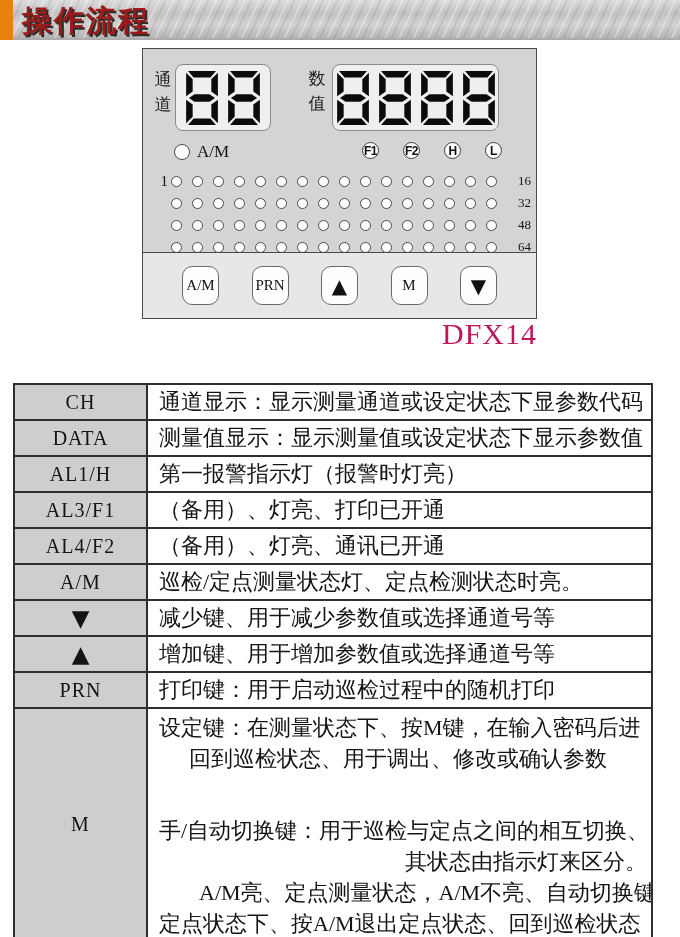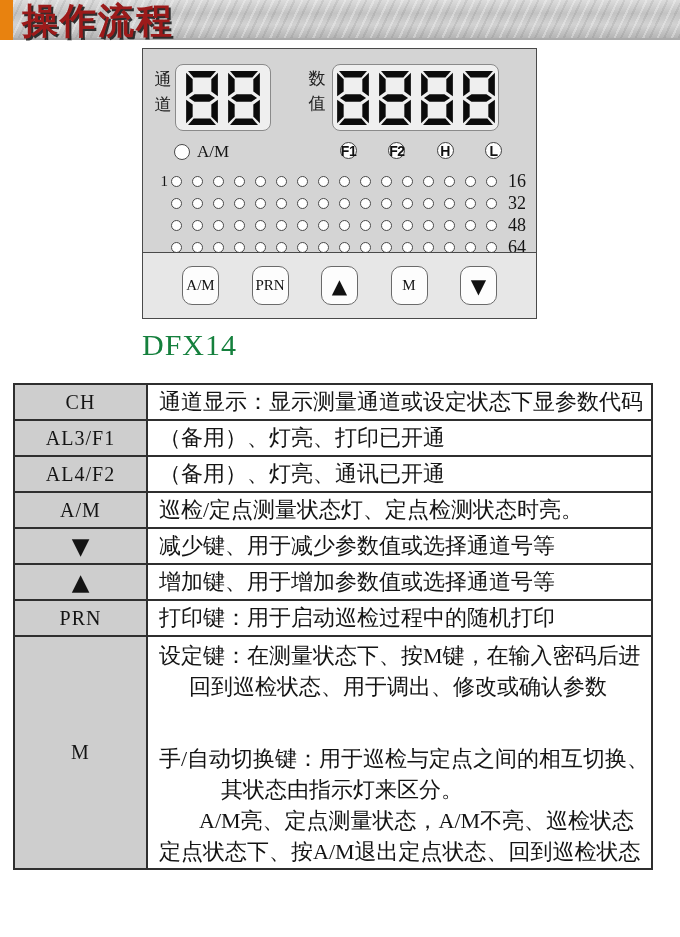--- a/index.html
+++ b/index.html
@@ -13,21 +13,21 @@
     position:absolute; left:0; top:0; width:680px; height:40px;
     background:
       repeating-linear-gradient(115deg, rgba(255,255,255,.30) 0 2px, rgba(255,255,255,0) 2px 6px, rgba(0,0,0,.07) 6px 8px, rgba(0,0,0,0) 8px 13px),
       linear-gradient(180deg,#dcdcdc 0%,#c3c3c3 35%,#d2d2d2 65%,#b5b5b5 100%);
     border-bottom:2px solid #ababab;
   }
   .accent-block { position:absolute; left:0; top:0; width:13px; height:40px; background:#e8820f; }
   .page-title {
     position:absolute; left:22px; top:0; height:40px; line-height:41px;
     font-family:"Liberation Sans","DejaVu Sans",sans-serif;
-    font-size:36px; font-weight:bold; letter-spacing:2px;
+    font-size:30px; font-weight:bold; letter-spacing:2px;
     color:#9c1a1a; text-shadow:2px 2px 0 #2e2e2e;
   }
   
   .device-panel {
     position:absolute; left:142px; top:48px; width:395px; height:271px;
     background:#d4d4d4; border:1px solid #4a4a4a;
   }
   .disp-label {
     position:absolute; width:22px; text-align:center; font-size:17px;
     line-height:25px; white-space:pre-line; color:#222;
@@ -47,44 +47,44 @@
   }
   .am-label { font-size:17px; }
   .status-indicators {
     position:absolute; left:197px; top:93px; width:162px;
     display:flex; justify-content:space-between;
   }
   .status-ind {
     width:17px; height:17px; border-radius:50%; background:#fdfdfd;
     border:1.5px solid #3f3f3f; display:flex; align-items:center; justify-content:center;
     font-family:"Liberation Sans","DejaVu Sans",sans-serif;
-    font-size:14px; font-weight:bold; letter-spacing:-0.5px; color:#111;
+    font-size:12px; font-weight:bold; letter-spacing:-0.5px; color:#111;margin-left:22px;
   }
   .led-grid { position:absolute; left:12px; top:121px; }
   .led-row { display:flex; align-items:center; height:22px; }
   .led-lbl-left  { width:13px; text-align:right; margin-right:3px; font-size:15px; }
-  .led-lbl-right { font-size:18px; margin-left:1px;text-align:right; }
+  .led-lbl-right { font-size:13px; margin-left:11px;text-align:right; }
   .led-dot {
     width:11px; height:11px; border-radius:50%; background:#fff;
     border:1px solid #4a4a4a; margin-right:10px;
   }
   .panel-button-area {
     position:absolute; left:0; bottom:0; width:100%; height:66px;
     background:#e7e7e7; border-top:1px solid #4a4a4a;
     display:flex; align-items:center; justify-content:space-between; padding:0 39px;
   }
   .panel-btn {
     width:37px; height:39px; border-radius:10px; background:#fdfdfd;
     border:1.5px solid #6a6a6a; display:flex; align-items:center; justify-content:center;
     font-size:15px; color:#111; cursor:pointer;
   }
   .panel-btn.arrow { font-family:"DejaVu Sans",sans-serif; font-size:20px; }
   .model-name {
-    position:absolute; left:142px; top:328px; width:395px; text-align:left;
-    font-size:30px; letter-spacing:1px; color:#15803d;
+    position:absolute; left:142px; top:317px; width:395px; text-align:right;
+    font-size:30px; letter-spacing:1px; color:#be185d;
   }
   
   .spec-table {
     position:absolute; left:13px; top:383px; width:640px;
     border-collapse:collapse; table-layout:fixed;
   }
   .spec-table td { border:2px solid #2f2f2f; }
   .key-cell {
     width:133px; background:#cecece; text-align:center;
     font-size:20px; letter-spacing:1px; padding:0;
@@ -273,20 +273,28 @@
 
 <div class="model-name">DFX14</div>
 
 <table class="spec-table">
   <tbody>
     <tr class="row-std">
         <td class="key-cell">CH</td>
         <td class="desc-cell">通道显示：显示测量通道或设定状态下显参数代码</td>
       </tr>
     <tr class="row-std">
+        <td class="key-cell">DATA</td>
+        <td class="desc-cell">测量值显示：显示测量值或设定状态下显示参数值</td>
+      </tr>
+    <tr class="row-std">
+        <td class="key-cell">AL1/H</td>
+        <td class="desc-cell">第一报警指示灯（报警时灯亮）</td>
+      </tr>
+    <tr class="row-std">
         <td class="key-cell">AL3/F1</td>
         <td class="desc-cell">（备用）、灯亮、打印已开通</td>
       </tr>
     <tr class="row-std">
         <td class="key-cell">AL4/F2</td>
         <td class="desc-cell">（备用）、灯亮、通讯已开通</td>
       </tr>
     <tr class="row-std">
         <td class="key-cell">A/M</td>
         <td class="desc-cell">巡检/定点测量状态灯、定点检测状态时亮。</td>
@@ -302,19 +310,19 @@
     <tr class="row-std">
         <td class="key-cell">PRN</td>
         <td class="desc-cell">打印键：用于启动巡检过程中的随机打印</td>
       </tr>
     <tr class="row-tall">
       <td class="key-cell">M</td>
       <td class="desc-cell">
         <div class="m-line" style="padding-left: 0px;">设定键：在测量状态下、按M键，在输入密码后进</div>
         <div class="m-line" style="padding-left: 30px;">回到巡检状态、用于调出、修改或确认参数</div>
         <div class="m-line" style="padding-left: 0px; margin-top: 41px;">手/自动切换键：用于巡检与定点之间的相互切换、</div>
-        <div class="m-line" style="padding-left: 62px;">其状态由指示灯来区分。</div>
-        <div class="m-line" style="padding-left: 40px;">A/M亮、定点测量状态，A/M不亮、巡检状态</div>
+        <div class="m-line" style="padding-left: 62px; text-align: right;">其状态由指示灯来区分。</div>
+        <div class="m-line" style="padding-left: 40px;">A/M亮、定点测量状态，A/M不亮、自动切换键</div>
         <div class="m-line" style="padding-left: 0px;">定点状态下、按A/M退出定点状态、回到巡检状态</div>
       </td>
     </tr>
   </tbody>
 </table>
 
 </body></html>

